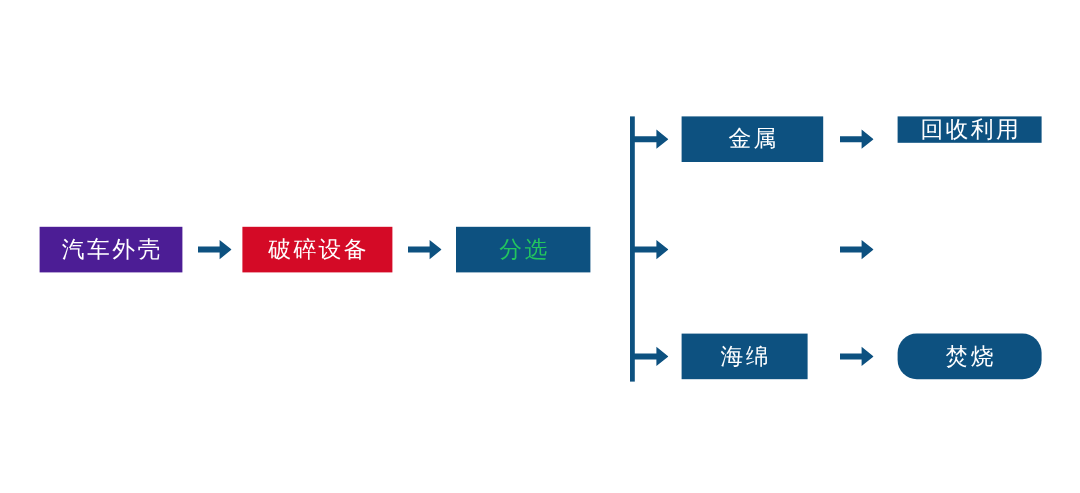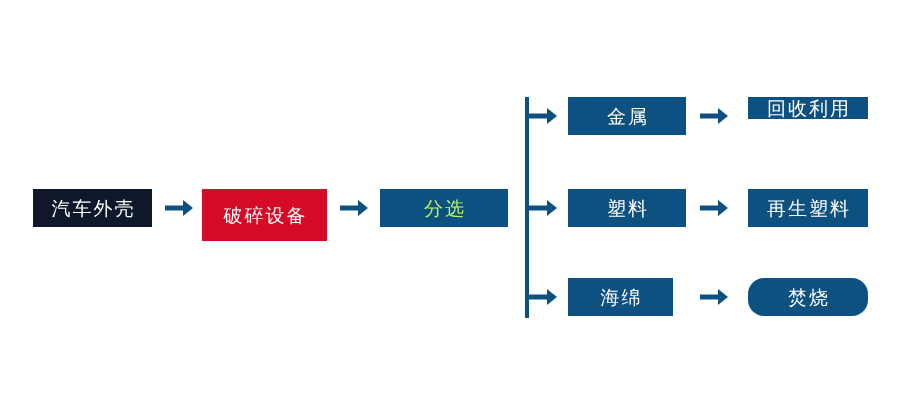--- a/index.html
+++ b/index.html
@@ -56,37 +56,37 @@
   }
   .branch-arrow svg {
     display: block;
   }
 </style>
 </head>
 <body style="background: rgb(255, 255, 255);">
 
 <div id="diagram">
 
-  <div class="node" id="node-shell" style="left: 33px; top: 189px; width: 119px; height: 38px; background: #0f172a; color: rgb(255, 255, 255);">汽车外壳</div>
+  <div class="node" id="node-shell" style="left: 33px; top: 189px; width: 119px; height: 38px; background: #4c1d95; color: rgb(255, 255, 255);">汽车外壳</div>
 
   <div class="arrow" id="arrow-1" style="left: 165px; top: 196px; width: 28px; height: 24px; color: rgb(13, 81, 128);">
     <svg width="28" height="24" viewBox="0 0 28 24" aria-hidden="true">
       <path d="M0 9.5 H18 V4 L28 12 L18 20 V14.5 H0 Z" fill="currentColor"></path>
     </svg>
   </div>
 
-  <div class="node accent" id="node-shredder" style="left: 202px; top: 189px; width: 125px; height: 52px; background: rgb(212, 10, 38); color: rgb(255, 255, 255);">破碎设备</div>
+  <div class="node accent" id="node-shredder" style="left: 202px; top: 189px; width: 125px; height: 38px; background: rgb(212, 10, 38); color: rgb(255, 255, 255);">破碎设备</div>
 
   <div class="arrow" id="arrow-2" style="left: 340px; top: 196px; width: 28px; height: 24px; color: rgb(13, 81, 128);">
     <svg width="28" height="24" viewBox="0 0 28 24" aria-hidden="true">
       <path d="M0 9.5 H18 V4 L28 12 L18 20 V14.5 H0 Z" fill="currentColor"></path>
     </svg>
   </div>
 
-  <div class="node" id="node-sorting" style="left: 380px; top: 189px; width: 128px; height: 38px; background: rgb(13, 81, 128); color: #bef264;">分选</div>
+  <div class="node" id="node-sorting" style="left: 380px; top: 189px; width: 112px; height: 38px; background: rgb(13, 81, 128); color: #22c55e;">分选</div>
 
   <div class="trunk" id="splitter-trunk" style="left: 525px; top: 97px; width: 4px; height: 221px; background: rgb(13, 81, 128);"></div>
 
   <div class="branch-arrow" id="branch-arrow-0" style="left: 527px; top: 104px; width: 30px; height: 24px; color: rgb(13, 81, 128);">
     <svg width="30" height="24" viewBox="0 0 30 24" aria-hidden="true">
       <path d="M0 9.5 H20 V4 L30 12 L20 20 V14.5 H0 Z" fill="currentColor"></path>
     </svg>
   </div>
 
   <div class="node" id="node-material-0" style="left: 568px; top: 97px; width: 118px; height: 38px; background: rgb(13, 81, 128); color: rgb(255, 255, 255);">金属</div>
@@ -98,29 +98,27 @@
   </div>
 
   <div class="node" id="node-outcome-0" style="left: 748px; top: 97px; width: 120px; height: 22px; background: rgb(13, 81, 128); color: rgb(255, 255, 255);">回收利用</div>
 
   <div class="branch-arrow" id="branch-arrow-1" style="left: 527px; top: 196px; width: 30px; height: 24px; color: rgb(13, 81, 128);">
     <svg width="30" height="24" viewBox="0 0 30 24" aria-hidden="true">
       <path d="M0 9.5 H20 V4 L30 12 L20 20 V14.5 H0 Z" fill="currentColor"></path>
     </svg>
   </div>
 
-  <div class="node" id="node-material-1" style="left: 568px; top: 189px; width: 118px; height: 38px; background: rgb(13, 81, 128); color: rgb(255, 255, 255);">塑料</div>
 
   <div class="arrow" id="link-arrow-1" style="left: 700px; top: 196px; width: 28px; height: 24px; color: rgb(13, 81, 128);">
     <svg width="28" height="24" viewBox="0 0 28 24" aria-hidden="true">
       <path d="M0 9.5 H18 V4 L28 12 L18 20 V14.5 H0 Z" fill="currentColor"></path>
     </svg>
   </div>
 
-  <div class="node" id="node-outcome-1" style="left: 748px; top: 189px; width: 120px; height: 38px; background: rgb(13, 81, 128); color: rgb(255, 255, 255);">再生塑料</div>
 
   <div class="branch-arrow" id="branch-arrow-2" style="left: 527px; top: 285px; width: 30px; height: 24px; color: rgb(13, 81, 128);">
     <svg width="30" height="24" viewBox="0 0 30 24" aria-hidden="true">
       <path d="M0 9.5 H20 V4 L30 12 L20 20 V14.5 H0 Z" fill="currentColor"></path>
     </svg>
   </div>
 
   <div class="node" id="node-material-2" style="left: 568px; top: 278px; width: 105px; height: 38px; background: rgb(13, 81, 128); color: rgb(255, 255, 255);">海绵</div>
 
   <div class="arrow" id="link-arrow-2" style="left: 700px; top: 285px; width: 28px; height: 24px; color: rgb(13, 81, 128);">

